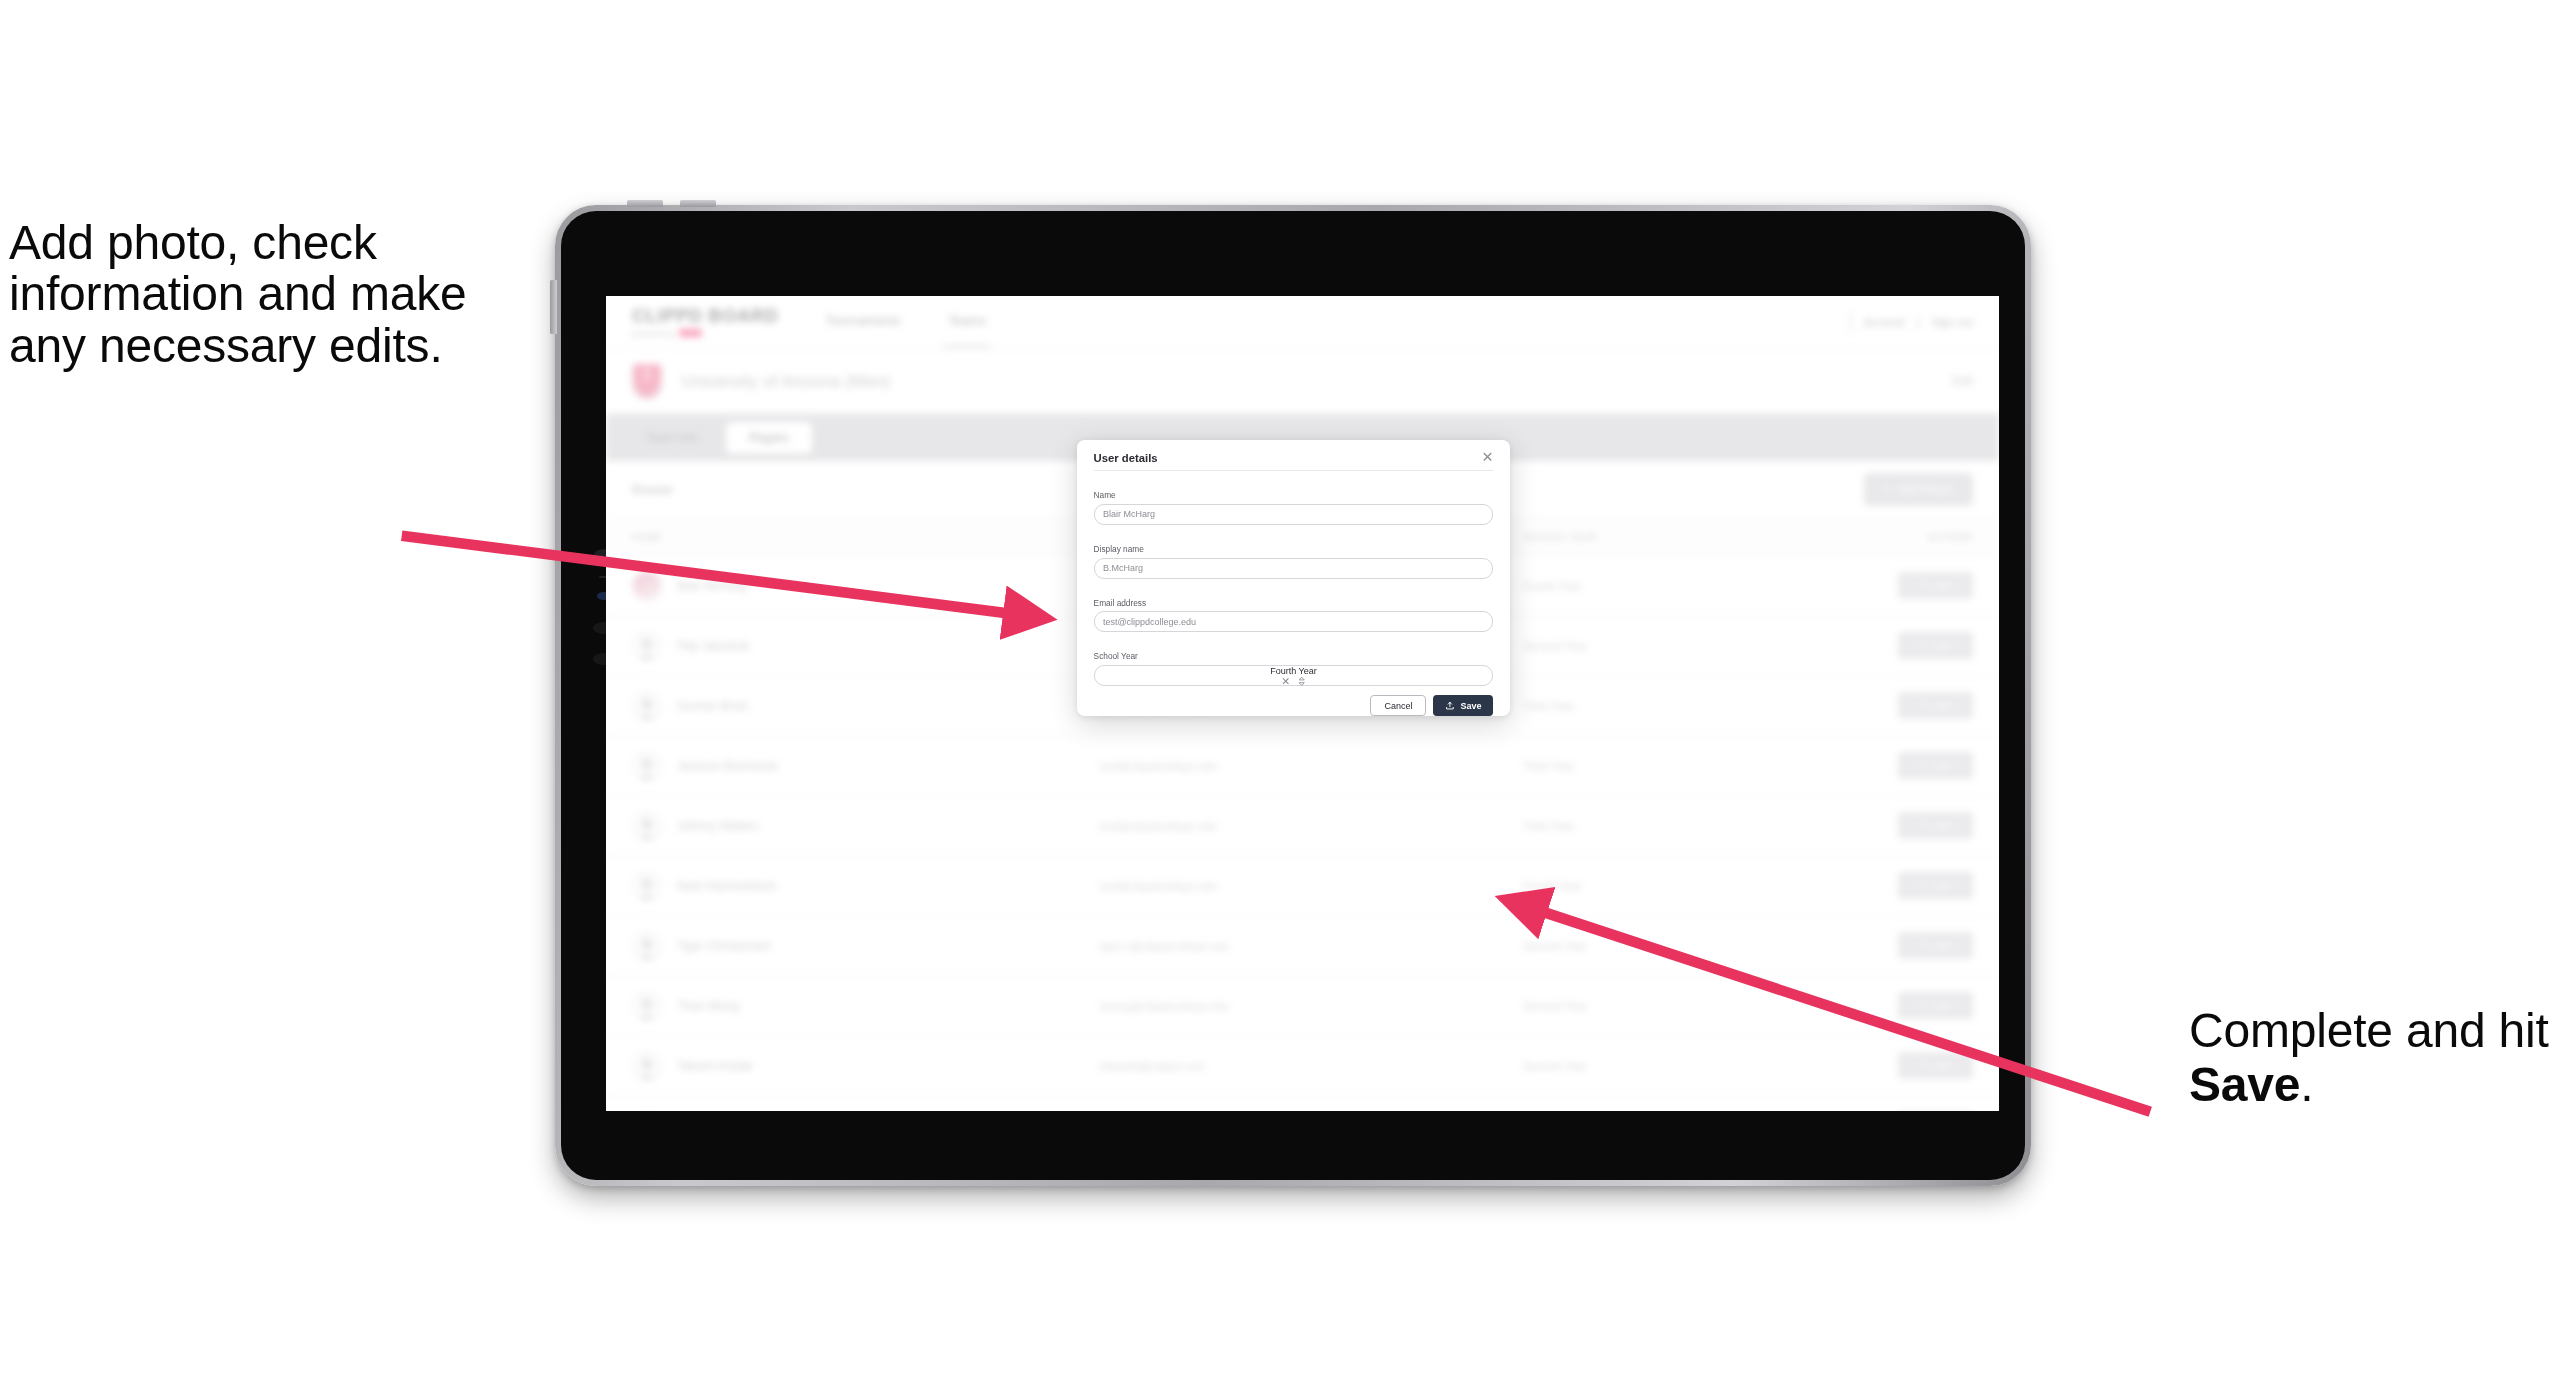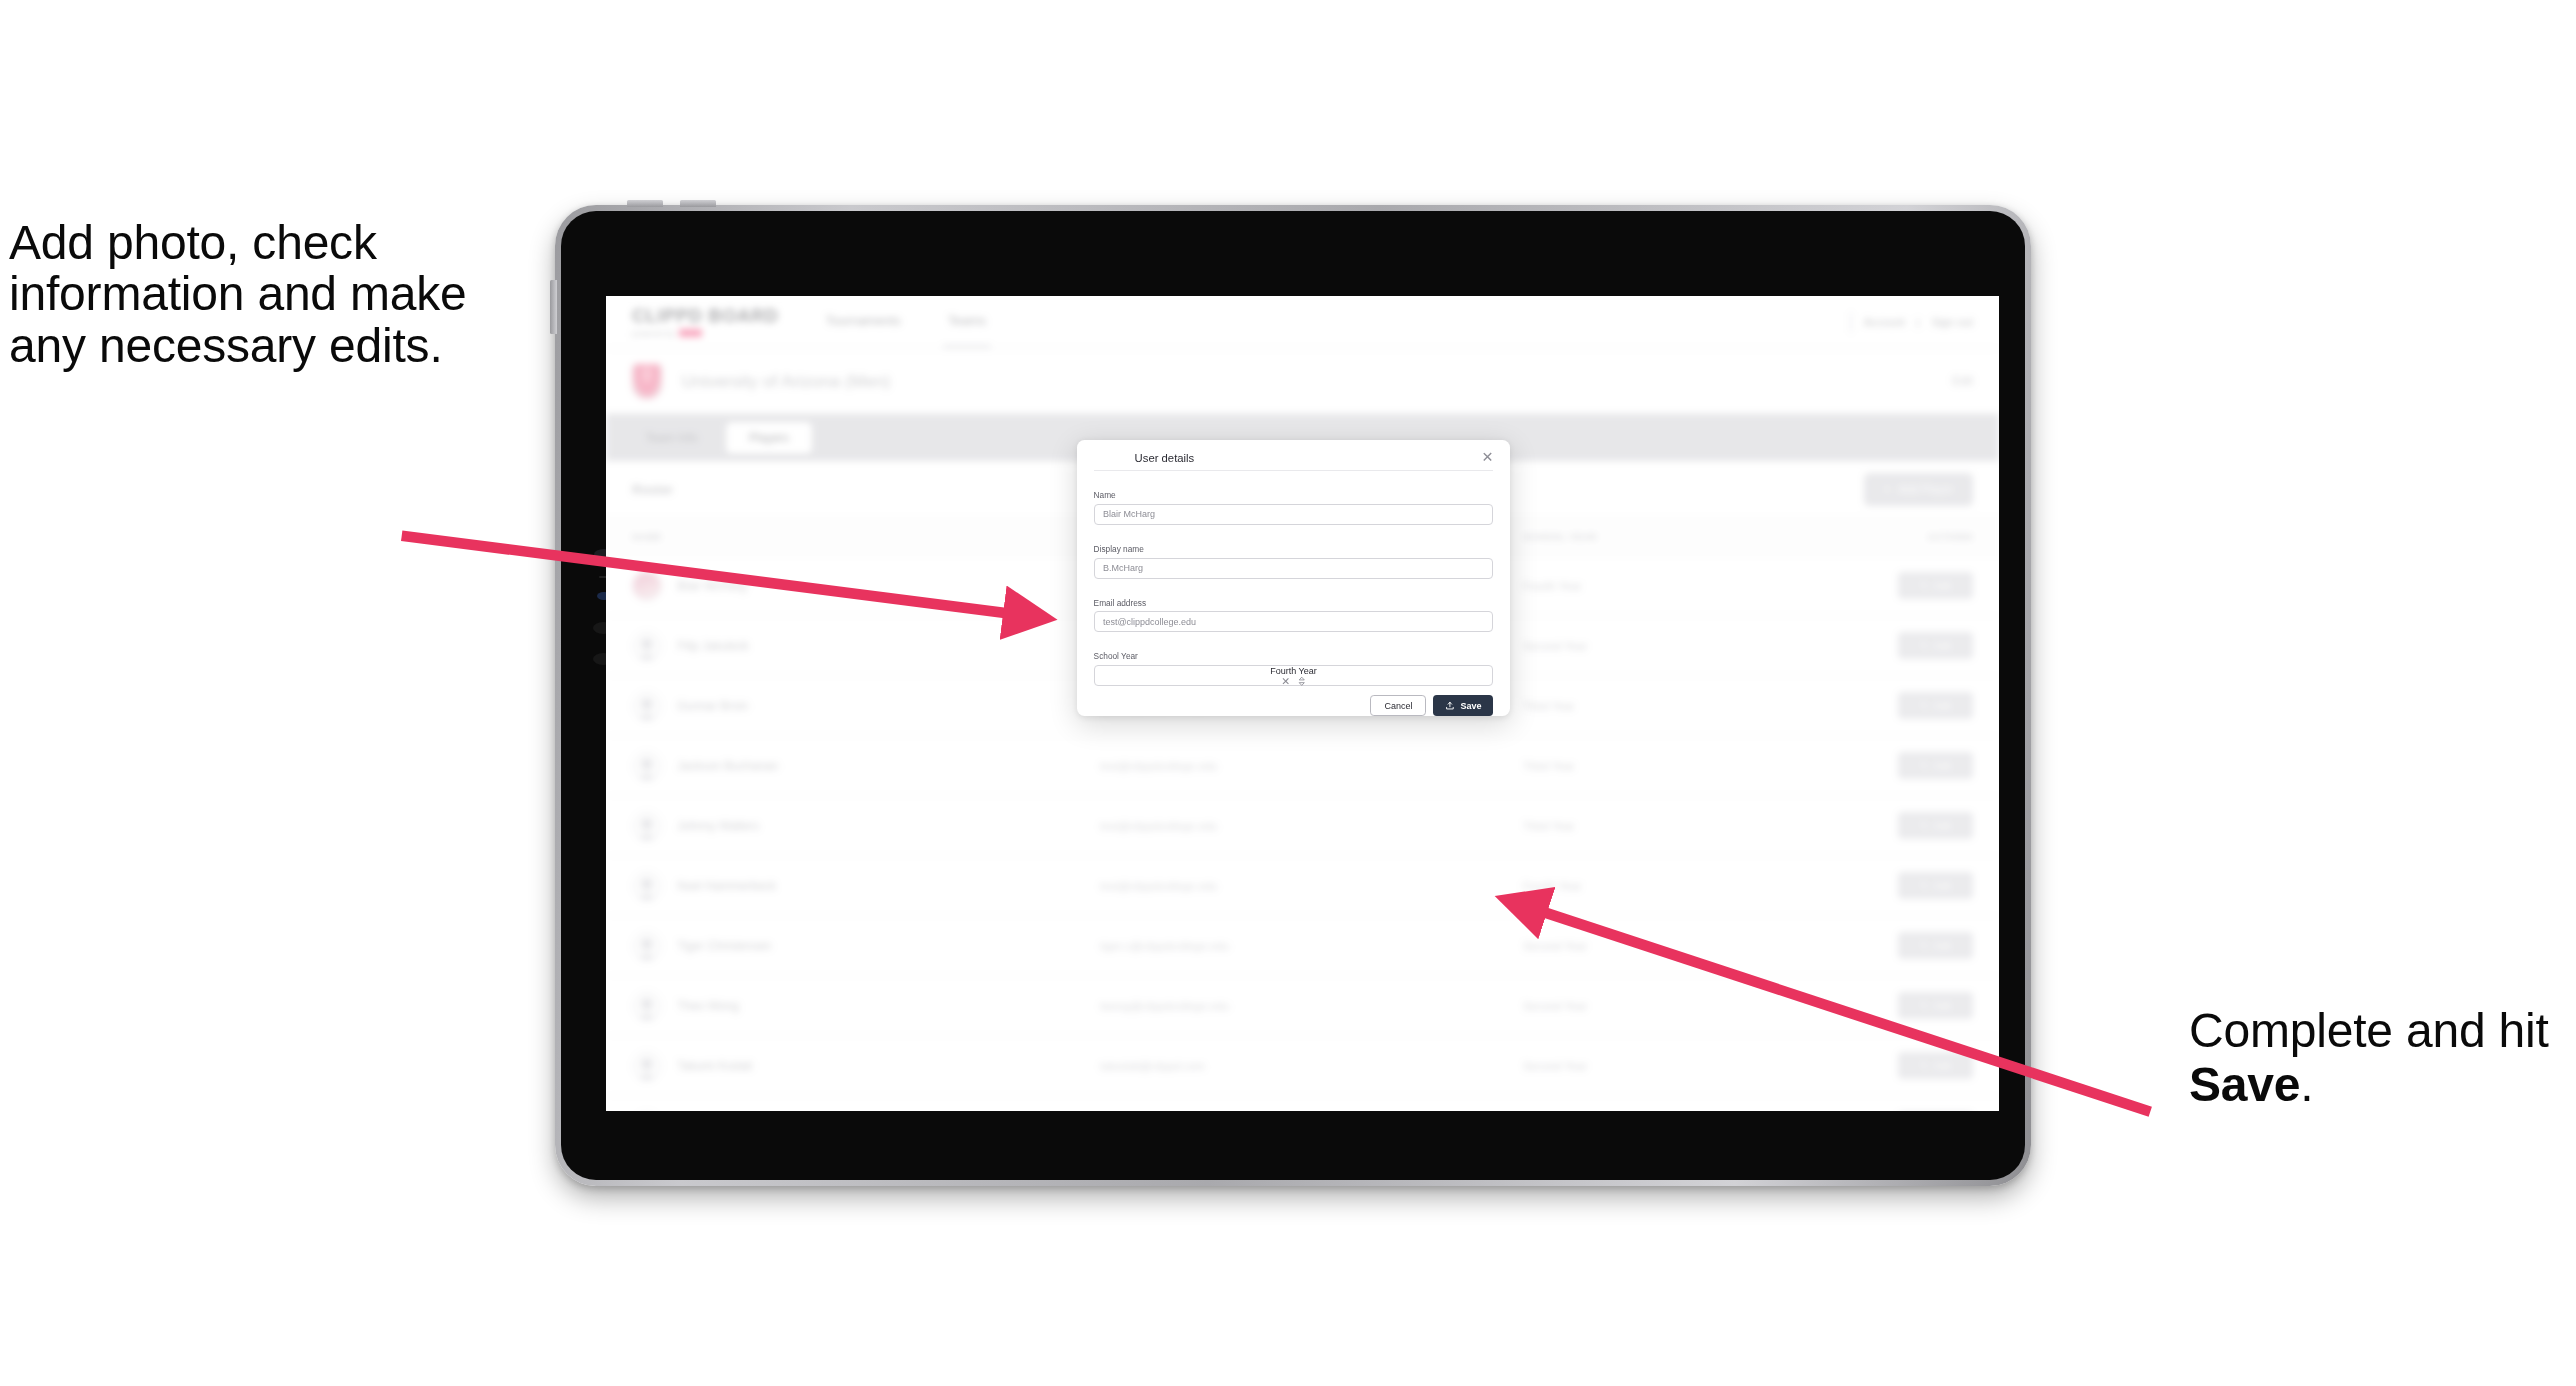--- a/index.html
+++ b/index.html
@@ -204,21 +204,21 @@
     background:#ffffff;
     border-radius: 7.5px;
     box-shadow: 0 7.5px 29px rgba(0,0,0,0.16), 0 1.5px 6px rgba(0,0,0,0.08);
     padding: 12px 16.6px 10.6px 16.6px;
     display:flex; flex-direction:column;
   }
   #modal-head {
     display:flex; align-items:flex-start; justify-content:space-between;
     border-bottom:0.8px solid #e9e9ec; padding-bottom: 6px;
   }
-  #modal-title { font-size:11.3px; font-weight:400; color:#2b2b33;margin-left:41px; }
+  #modal-title { font-size:11.3px; font-weight:700; color:#2b2b33; }
   #modal-close {
     font-size: 14.3px; color:#8e8e96; line-height:1; cursor:pointer;
     margin-top:-2.3px; font-weight:300;
   }
   #photo-row { display:flex; align-items:center; gap: 21px; margin-top: 9.8px; }
   #avatar-ring {
     width: 51px; height:51px; border-radius:50%;
     border: 1.1px solid #e7e7eb; background:#fff;
     display:flex; align-items:center; justify-content:center; overflow:hidden;
   }
@@ -255,21 +255,21 @@
   }
   #upload-btn {
     height: 20.4px; padding: 0 10.6px; border-radius: 3.8px;
     background:#2b3648; color:#fff; font-size:9px; font-weight:600;
     display:flex; align-items:center; justify-content:center; cursor:pointer;
   }
 
   .field { margin-top: 19px; }
   .field-label { font-size: 8.3px; color:#5b5b64; margin-bottom: 3.8px; }
   .field-input {
-    height: 21px; border:0.8px solid #d5d5da; border-radius:4px; background:#fff;
+    height: 21px; border:0.8px solid #d5d5da; border-radius:10px; background:#fff;
     display:flex; align-items:center; padding: 0 8.3px;
     font-size: 9px; color:#8d8d95;
   }
   .field-input.select { justify-content:space-between; color:#2b2b33; font-weight:400;flex-direction:column;}
   .sel-ctrls { display:flex; align-items:center; gap:8.3px; color:#8b8b93; }
   .sel-x { font-size: 10.6px; line-height:1; }
   .sel-chev { font-size: 8.3px; line-height:1; display:flex; flex-direction:column; gap:0px;}
 
   #modal-actions {
     margin-top: auto; display:flex; justify-content:flex-end; gap: 6.8px; padding-top: 9px;

